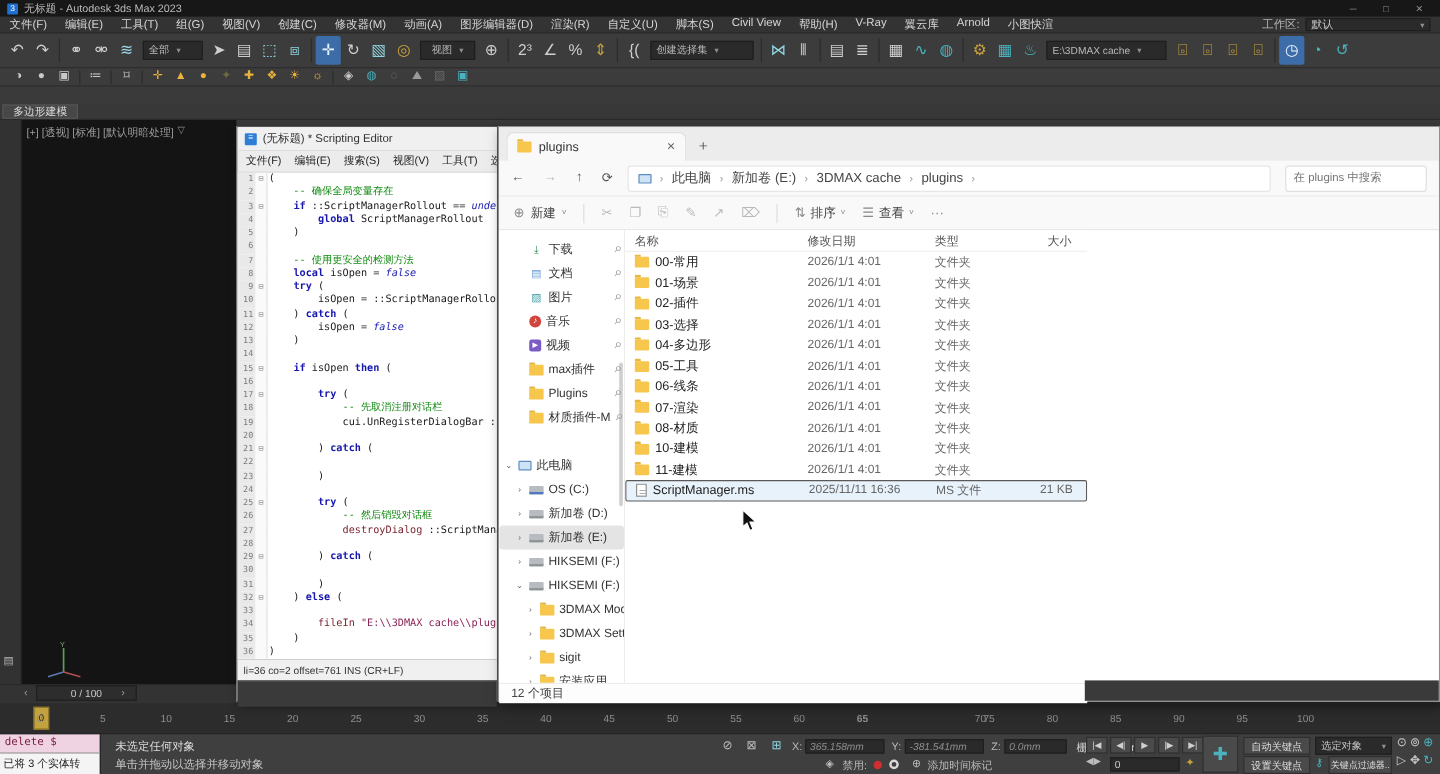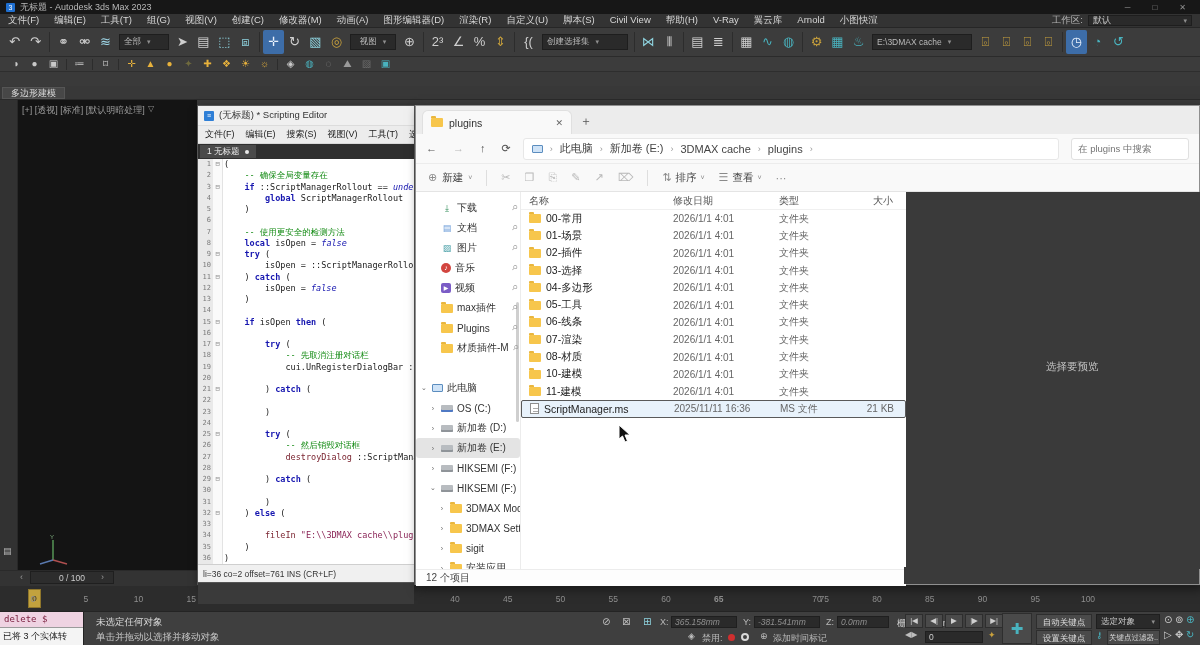--- a/index.html
+++ b/index.html
@@ -424,26 +424,20 @@
       <span>(无标题) * Scripting Editor</span>
     </div>
     <div class="ed-menu" id="edmenu">
         <span class="mi">文件(F)</span>
         <span class="mi">编辑(E)</span>
         <span class="mi">搜索(S)</span>
         <span class="mi">视图(V)</span>
         <span class="mi">工具(T)</span>
         <span class="mi">选项(O)</span>
       </div>
-    <div class="ed-tabs">
-      <span class="ed-tab">
-        <span>1 无标题</span>
-        <span class="dot"></span>
-      </span>
-    </div>
     <div class="ed-code" id="edcode">
         <div class="cl"><span class="ln">1</span><span class="fd">⊟</span><span class="cd"><span class="sy-p">(</span></span></div>
         <div class="cl"><span class="ln">2</span><span class="fd"></span><span class="cd"><span class="sy-c">    -- 确保全局变量存在</span></span></div>
         <div class="cl"><span class="ln">3</span><span class="fd">⊟</span><span class="cd"><span class="sy-p">    </span><span class="sy-k">if</span><span class="sy-p"> ::ScriptManagerRollout == </span><span class="sy-l">undefined</span></span></div>
         <div class="cl"><span class="ln">4</span><span class="fd"></span><span class="cd"><span class="sy-p">        </span><span class="sy-k">global</span><span class="sy-p"> ScriptManagerRollout</span></span></div>
         <div class="cl"><span class="ln">5</span><span class="fd"></span><span class="cd"><span class="sy-p">    )</span></span></div>
         <div class="cl"><span class="ln">6</span><span class="fd"></span><span class="cd"></span></div>
         <div class="cl"><span class="ln">7</span><span class="fd"></span><span class="cd"><span class="sy-c">    -- 使用更安全的检测方法</span></span></div>
         <div class="cl"><span class="ln">8</span><span class="fd"></span><span class="cd"><span class="sy-p">    </span><span class="sy-k">local</span><span class="sy-p"> isOpen = </span><span class="sy-l">false</span></span></div>
         <div class="cl"><span class="ln">9</span><span class="fd">⊟</span><span class="cd"><span class="sy-p">    </span><span class="sy-k">try</span><span class="sy-p"> (</span></span></div>
@@ -754,23 +748,20 @@
               <span class="c-name nmcell">
                 <span class="ico-file"></span>
                 <span>ScriptManager.ms</span>
               </span>
               <span class="c-date">2025/11/11 16:36</span>
               <span class="c-type">MS 文件</span>
               <span class="c-size">21 KB</span>
             </div>
           </div>
       </div>
-      <div class="ex-preview">
-        <span class="pv-hint">选择要预览</span>
-      </div>
     </div>
     <div class="ex-status">
       <span>12 个项目</span>
     </div>
     <div class="ex-statusdark"></div>
   </div>
 
   <svg class="cursor" width="14" height="20">
     <path d="M1,1 L1,15 L4.5,12 L7,18 L9.5,17 L7,11 L12,11 Z" fill="#111" stroke="#fff" stroke-width="1"></path>
   </svg>

